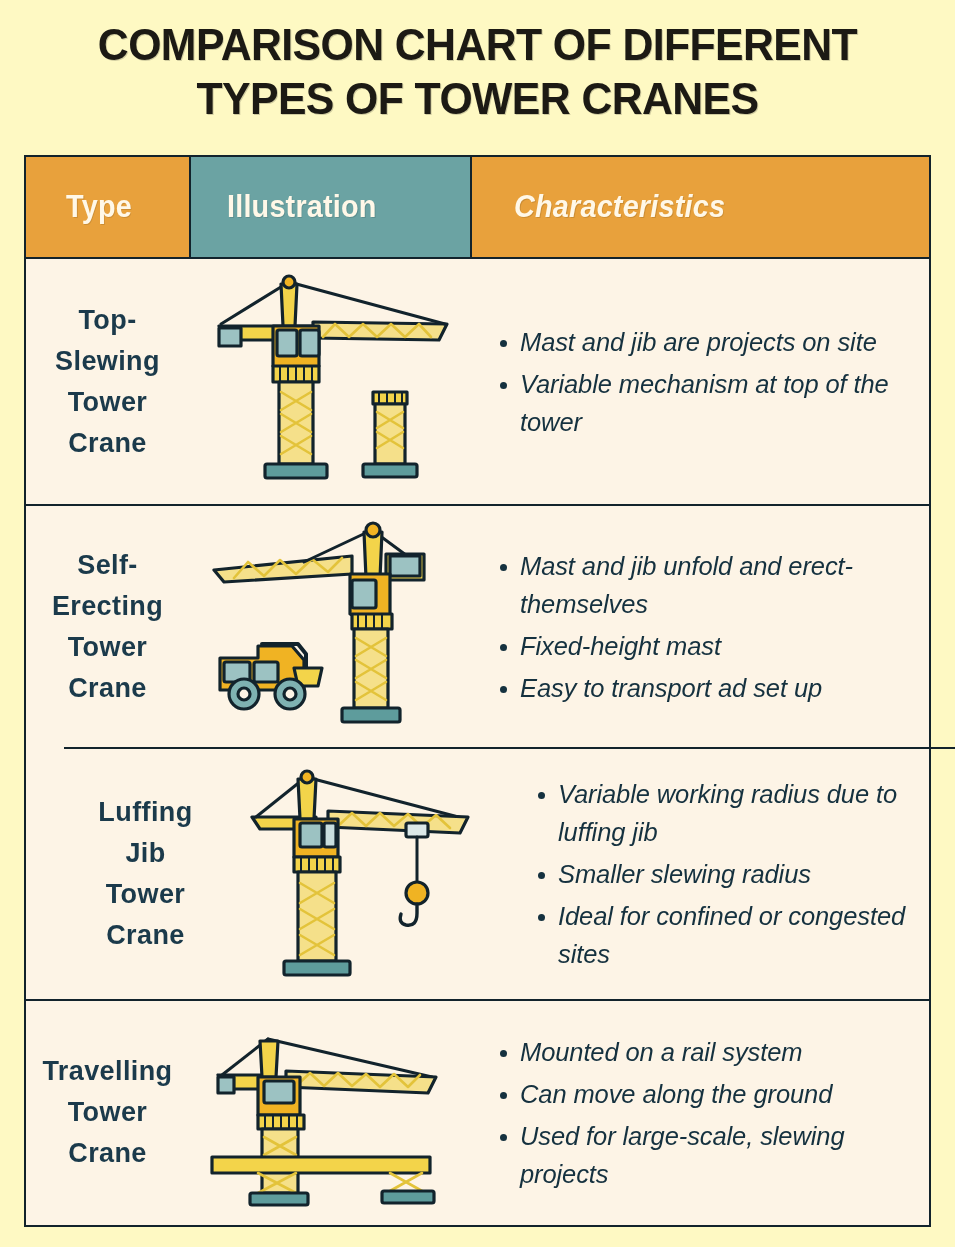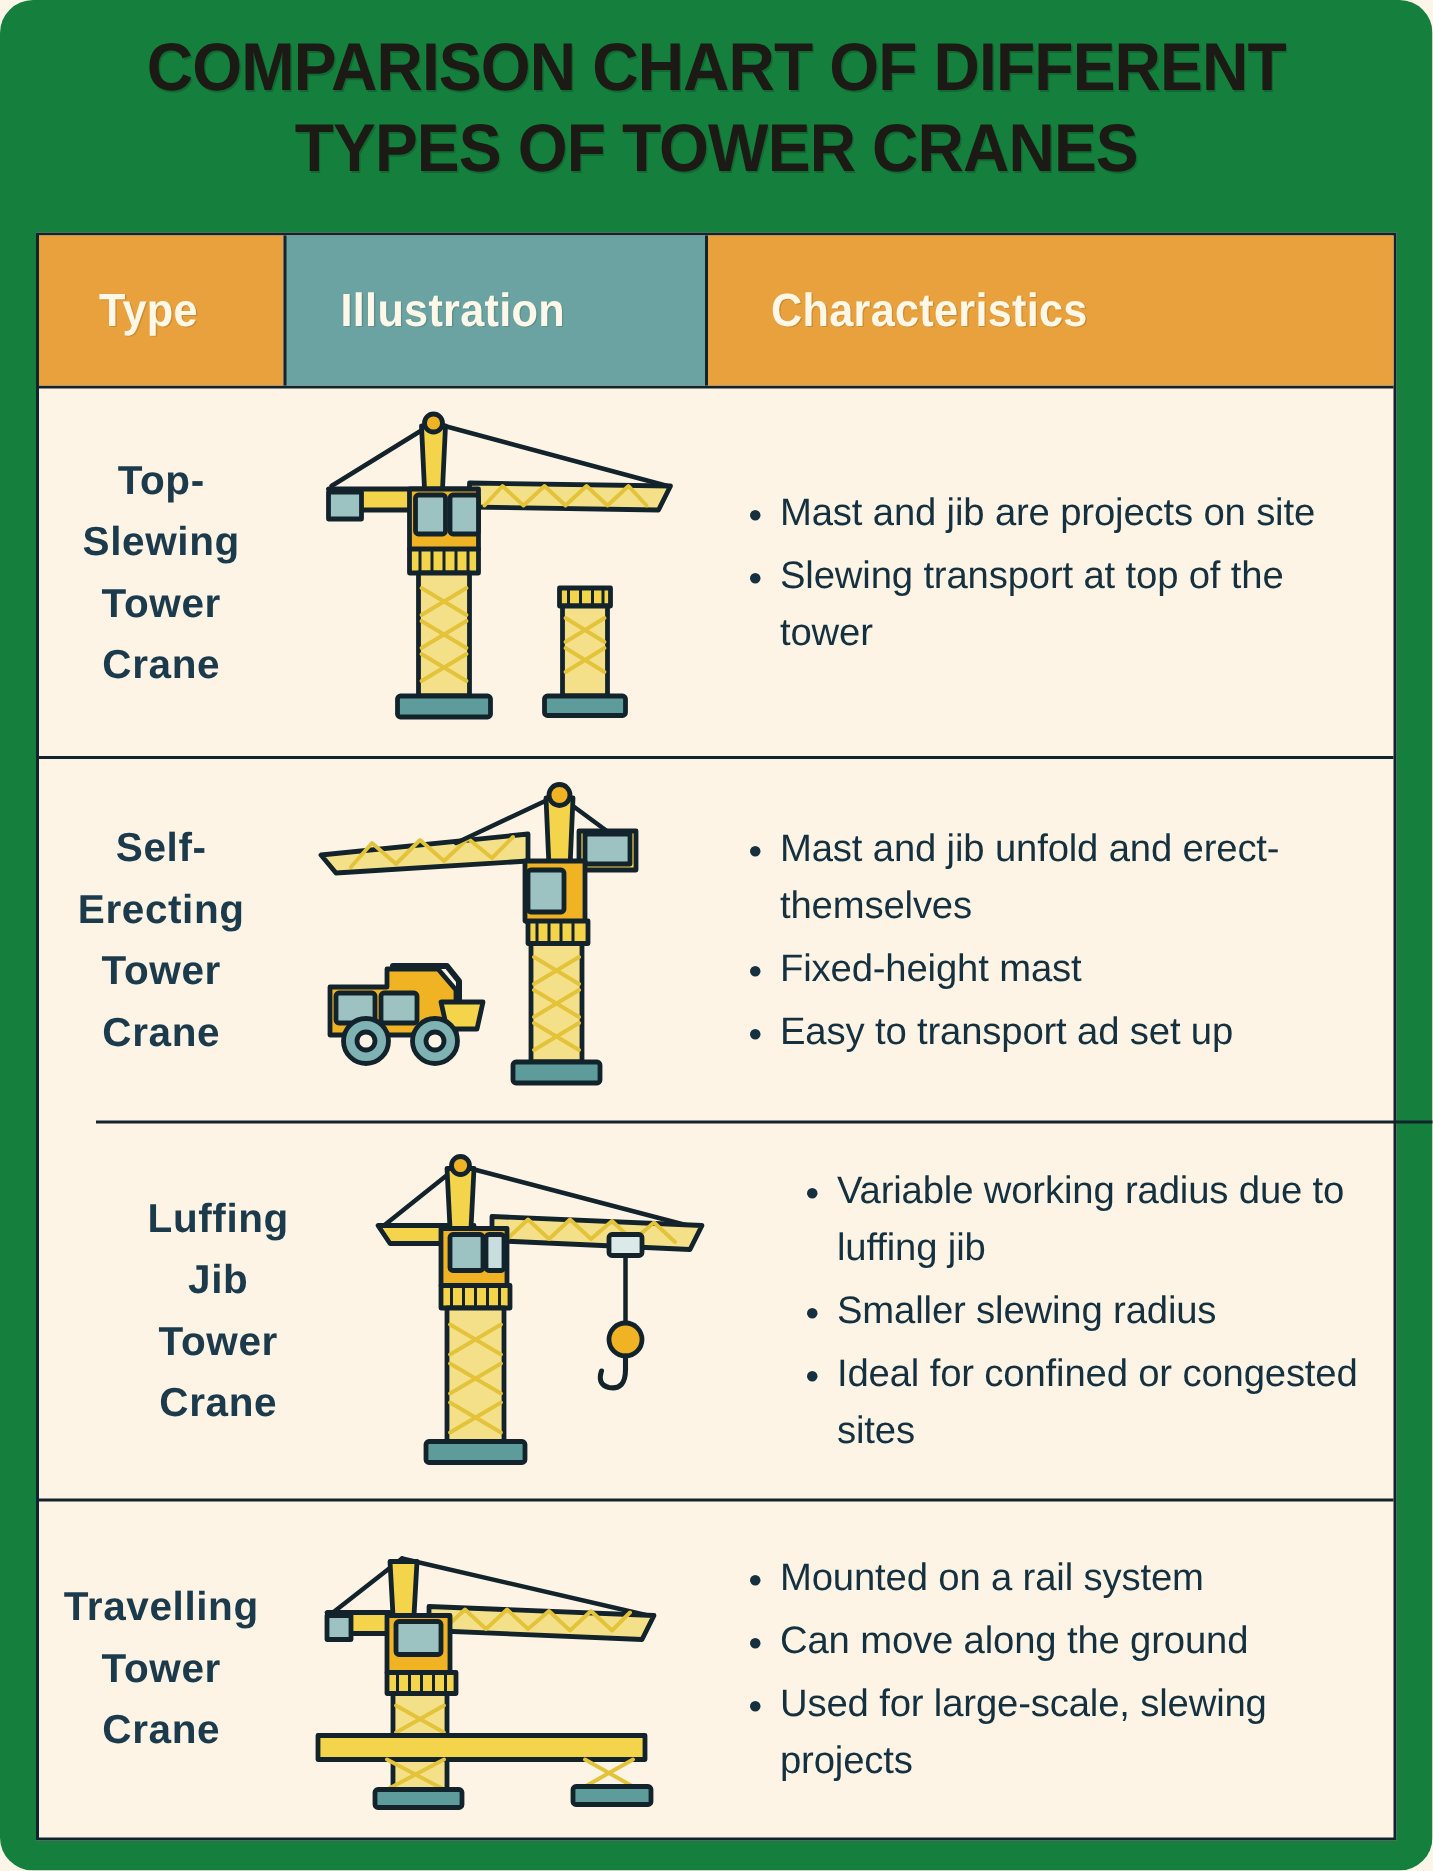--- a/index.html
+++ b/index.html
@@ -10,23 +10,22 @@
     width: 955px;
     height: 1247px;
     background: #FDF6E8;
     font-family: "Liberation Sans", sans-serif;
     overflow: hidden;
   }
   .page {
     position: relative;
     width: 955px;
     height: 1247px;
-    background: #15803d;
+    background: #fef9c3;
     box-sizing: border-box;
-    border-radius: 22px;
   }
 
   
   .title {
     position: absolute;
     left: 0;
     top: 18px;
     width: 955px;
     text-align: center;
     font-family: "Liberation Sans", sans-serif;
@@ -63,21 +62,21 @@
   .row.r3 { height: 252px; margin-left: 38px; }
   .row.r4 { height: 225px; }
   .row + .row { border-top: 2.5px solid #12232C; align-items: center; }
 
   .cell {
     box-sizing: border-box;
     position: relative;
   }
   .c-type  { width: 163px; flex: 0 0 163px; }
   .c-illus { width: 283px; flex: 0 0 283px; border-left: 2.5px solid #12232C; border-right: 2.5px solid #12232C; }
-  .c-char  { flex: 1 1 auto; }
+  .c-char  { flex: 1 1 auto; font-style: italic; }
 
   
   .head .cell {
     display: flex;
     align-items: center;
   }
   .head .c-type  { background: #E8A13C; padding-left: 40px; }
   .head .c-illus { background: #6BA3A3; padding-left: 36px; }
   .head .c-char  { background: #E8A13C; padding-left: 42px; }
   .head-text {
@@ -224,21 +223,21 @@
                 <path d="M176 138 L202 154 M202 138 L176 154 M176 158 L202 174 M202 158 L176 174"></path>
               </g>
               <rect x="162" y="190" width="54" height="13" rx="2" fill="#5E9C9C"></rect>
             </g>
           </svg>
         </div>
       </div>
       <div class="cell c-char">
         <ul class="chars">
             <li>Mast and jib are projects on site</li>
-            <li>Slewing transport at top of the tower</li>
+            <li>Variable mechanism at top of the tower</li>
           </ul>
       </div>
     </div>
 
     <div class="row body r2">
       <div class="cell c-type">
         <div class="type-text">Self-<br>Erecting<br>Tower<br>Crane</div>
       </div>
       <div class="cell c-illus">
         <div class="art">

